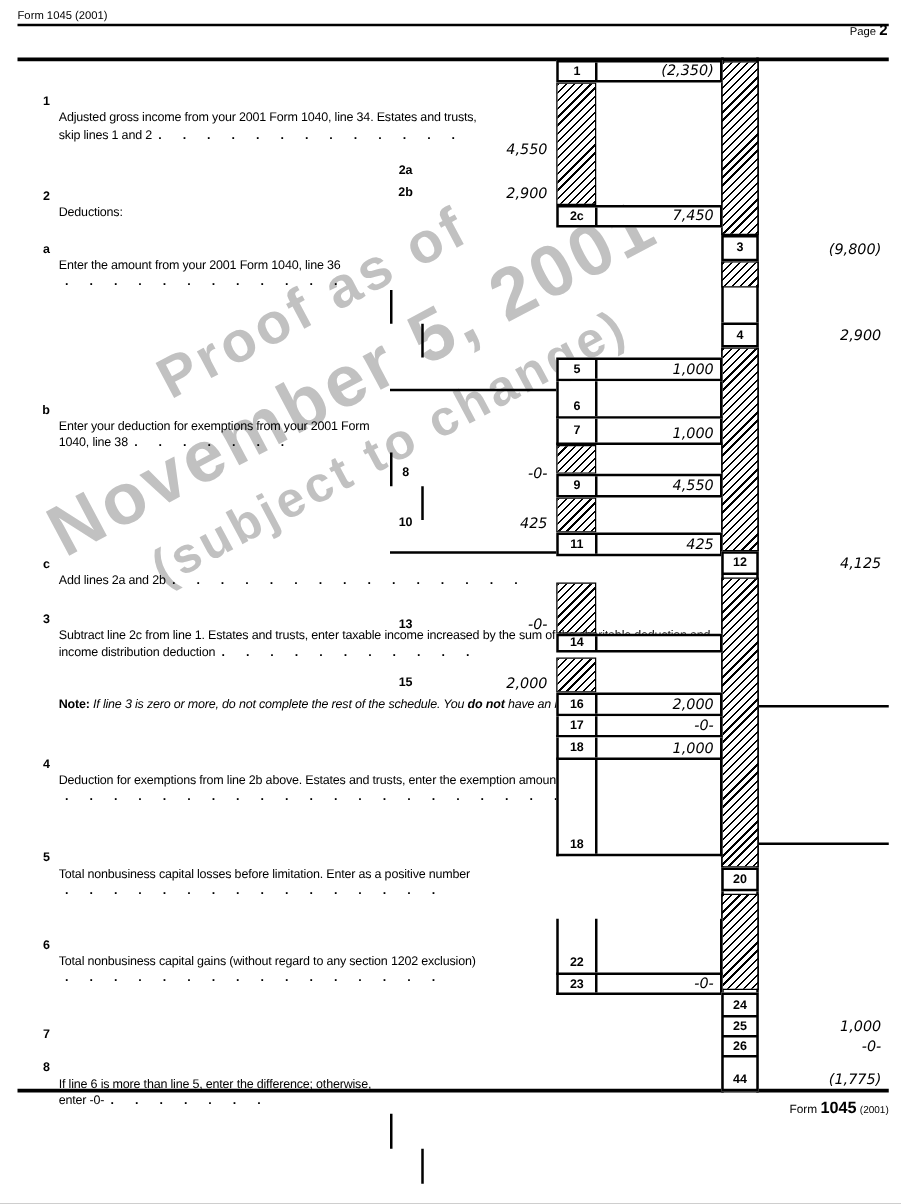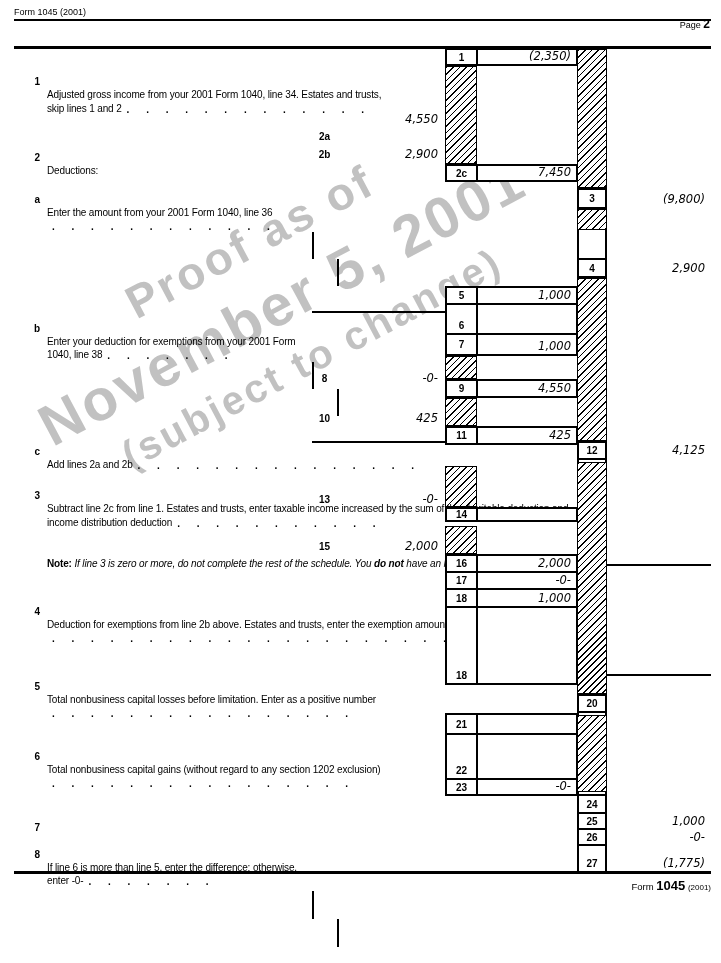--- a/index.html
+++ b/index.html
@@ -209,24 +209,20 @@
     <span class="v">1,000</span>
   </div>
 
   <div class="mrow tall nt" style="top:608px;height:77px">
     <span class="bx">18</span>
     <span class="v"></span>
   </div>
 
   <div class="nbox" style="left:577px;top:694px;width:30px;height:19px">20</div>
 
-  <div class="mrow" style="top:713px;height:22px">
-    <span class="bx">21</span>
-    <span class="v"></span>
-  </div>
 
   <div class="mrow tall nt" style="top:735px;height:45px">
     <span class="bx">22</span>
     <span class="v"></span>
   </div>
 
   <div class="mrow nt" style="top:780px;height:16px">
     <span class="bx">23</span>
     <span class="v">-0-</span>
   </div>
@@ -234,21 +230,21 @@
   <div class="nbox" style="left:577px;top:794px;width:30px;height:20px">24</div>
 
   <div class="nbox" style="left:577px;top:812px;width:30px;height:18px">25</div>
 
   <div class="val" style="left:609px;top:814px;width:96px">1,000</div>
 
   <div class="nbox" style="left:577px;top:828px;width:30px;height:18px">26</div>
 
   <div class="val" style="left:609px;top:830px;width:96px">-0-</div>
 
-  <div class="nbox bot" style="left:577px;top:844px;width:30px;height:29px">27</div>
+  <div class="nbox bot" style="left:577px;top:844px;width:30px;height:29px">44</div>
   <div class="val" style="left:609px;top:856px;width:96px">(1,775)</div>
 
   <div class="z2" style="position:absolute;right:10px;top:878px;font-size:9.5px">
     <span>Form</span>
     <b style="font-size:13px">1045</b>
     <span style="font-size:8px">(2001)</span>
   </div>
 
 </div>
 

